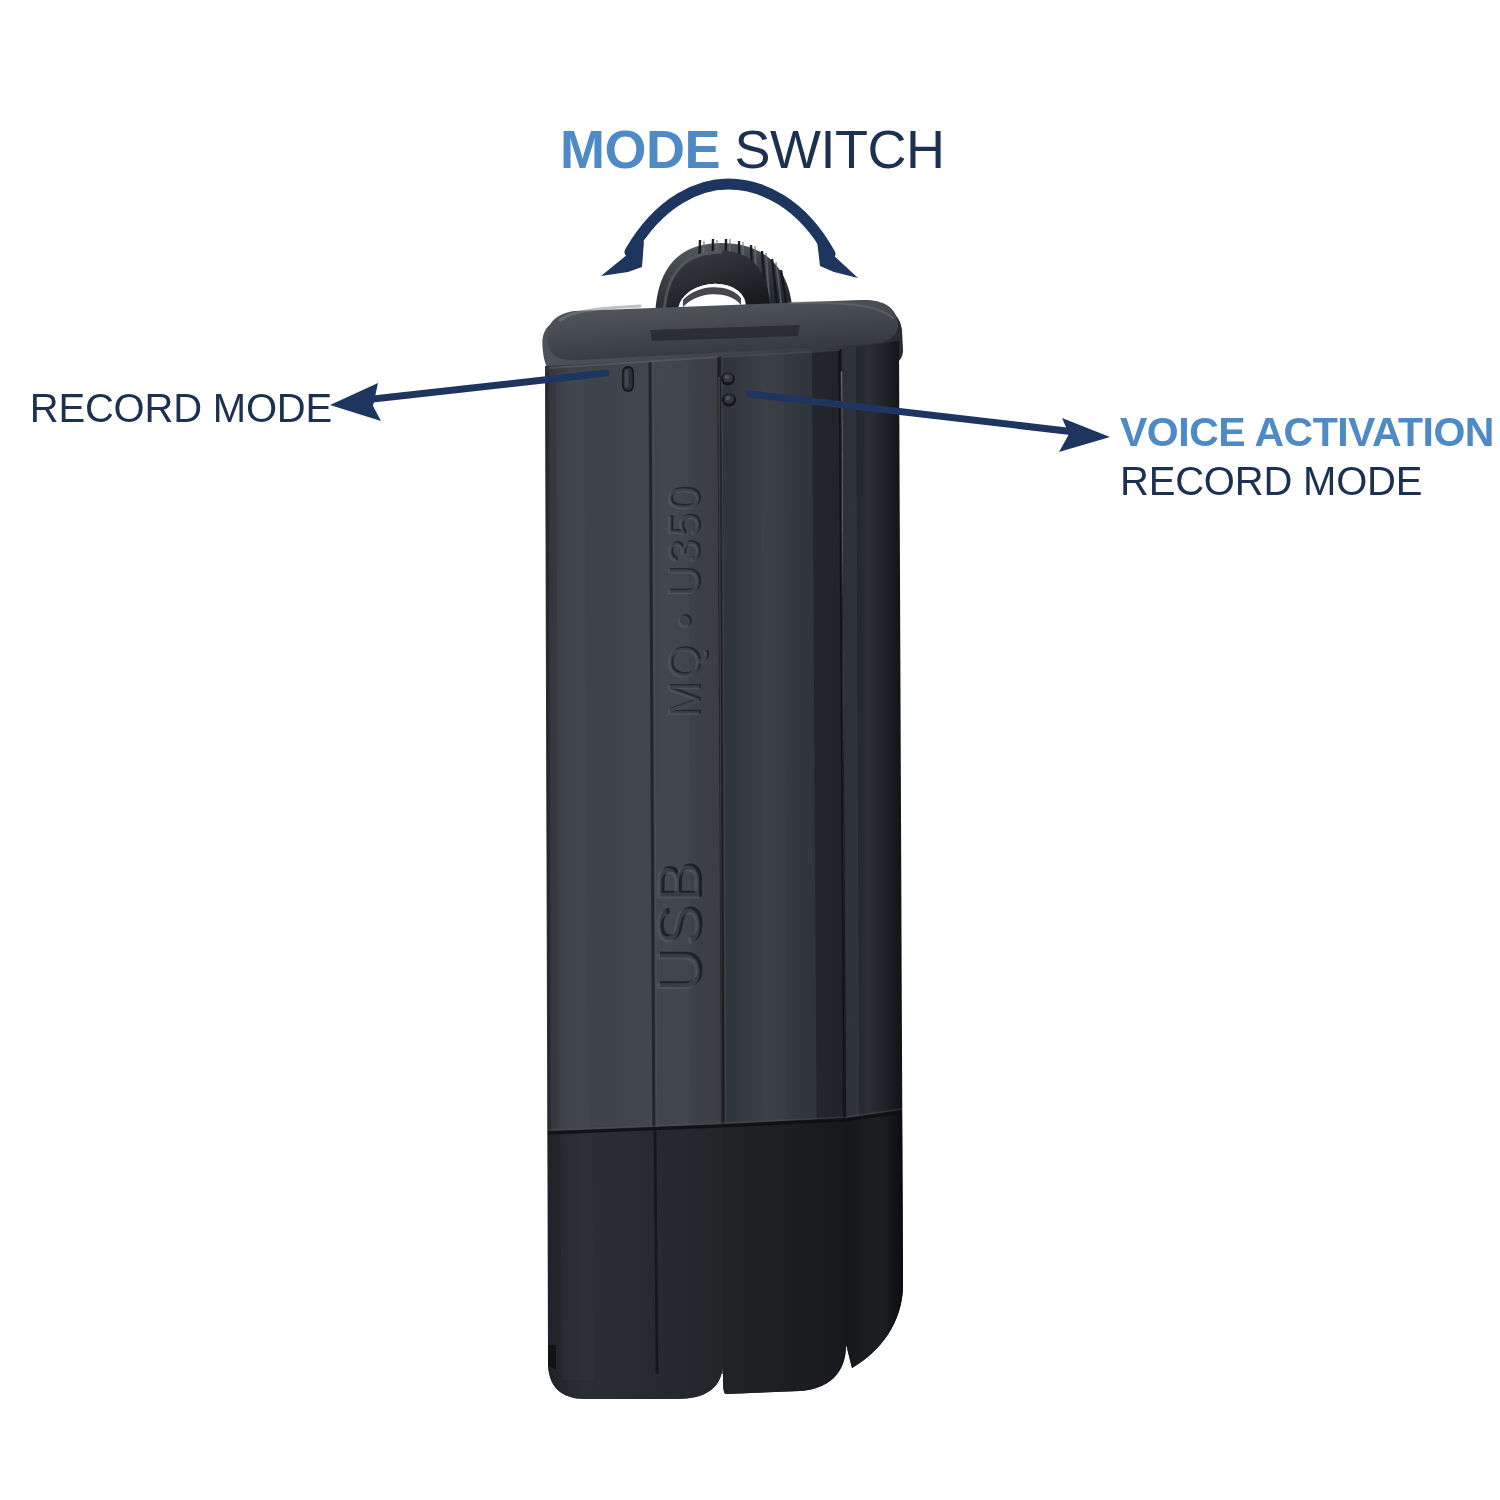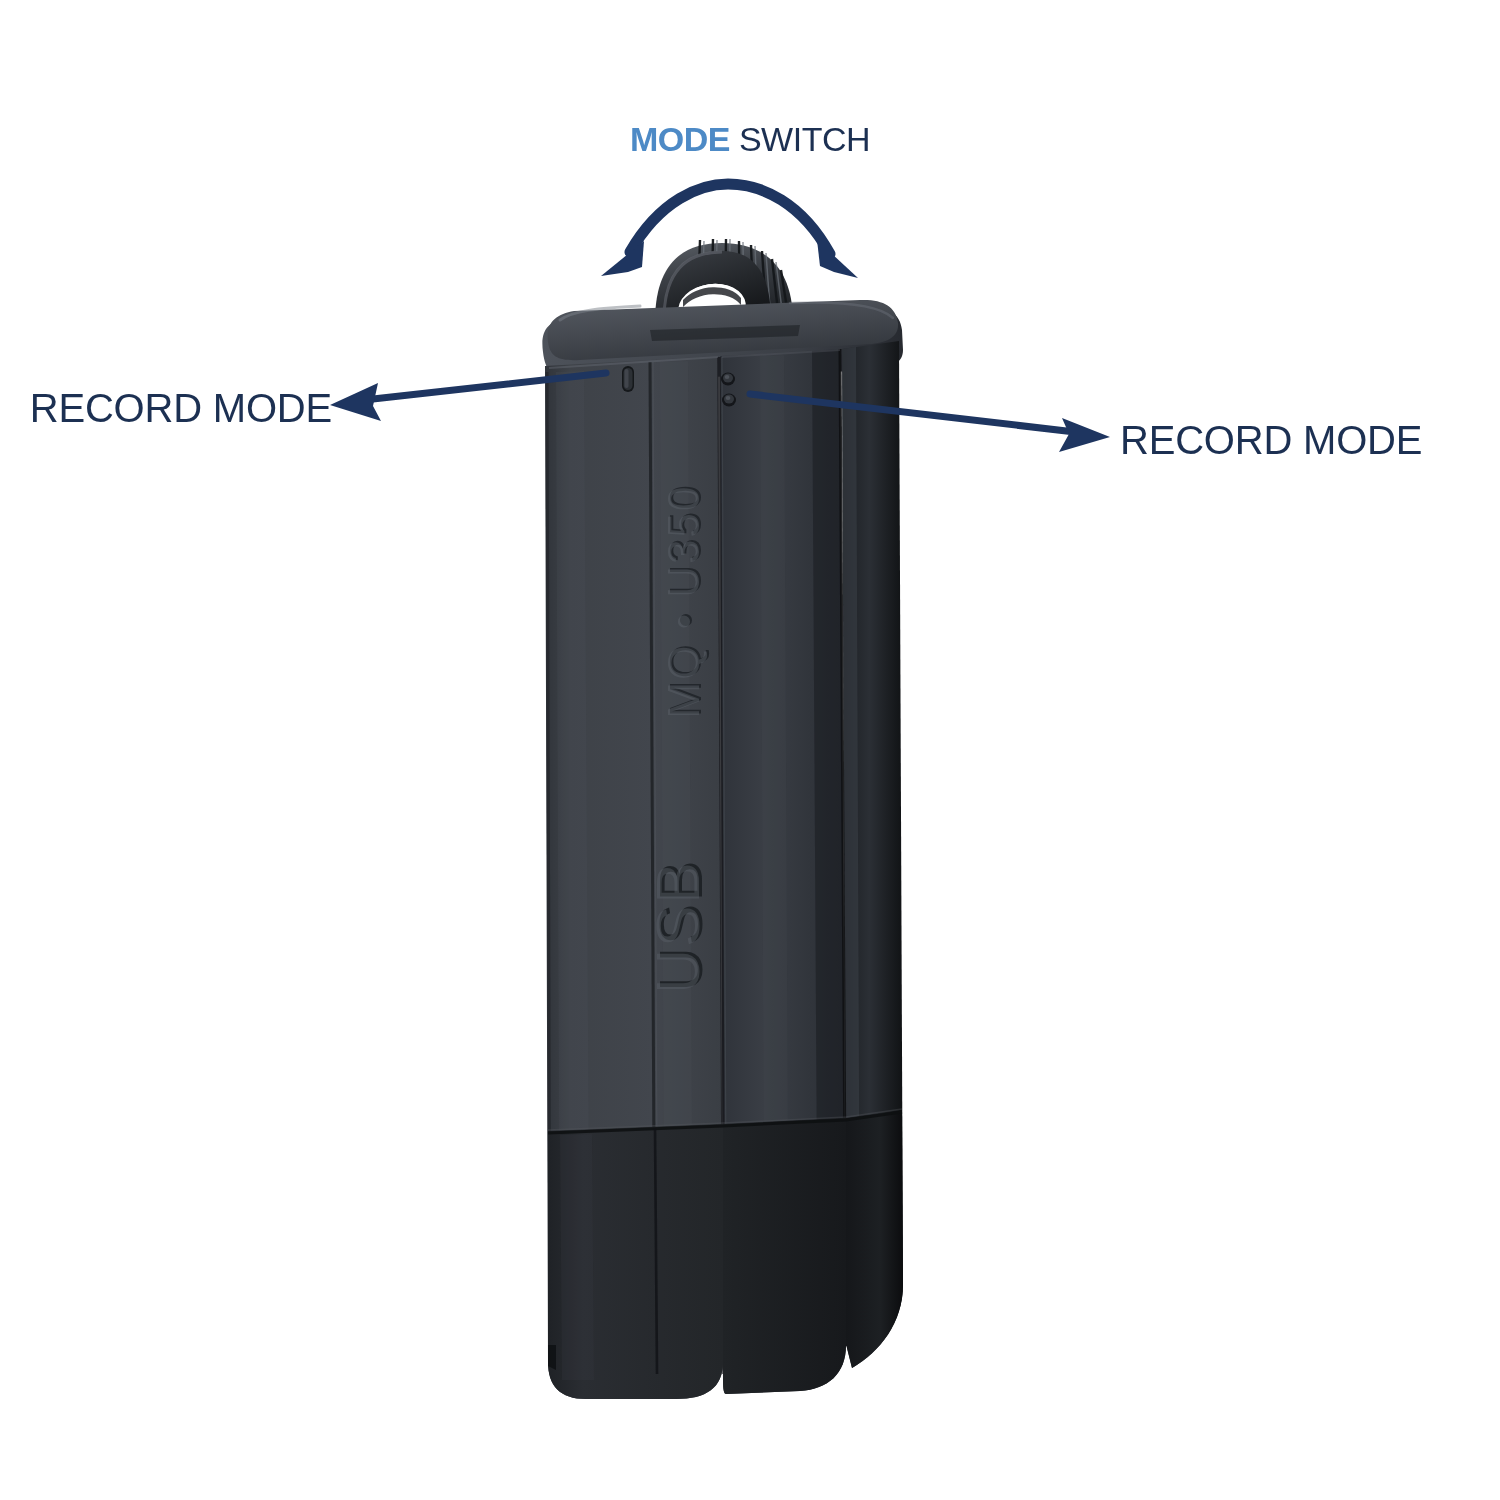--- a/index.html
+++ b/index.html
@@ -27,21 +27,21 @@
 
   #label-continuous{left:0;top:380px;width:332px;text-align:right;}
   #label-continuous .cl-accent{font-size:41px;color:#4d8ac6;}
   #label-continuous .cl-sub{font-size:40px;color:#1c3052;margin-top:8px;}
 
   #label-voice{left:1120px;top:412px;width:380px;text-align:left;}
   #label-voice .cl-accent{font-size:41px;color:#4d8ac6;}
   #label-voice .cl-sub{font-size:40px;color:#1c3052;margin-top:8px;}
 
   #label-mode{left:560px;top:122px;width:380px;text-align:center;}
-  #label-mode .cl-inline{font-size:34px;letter-spacing:-0.5px;}
+  #label-mode .cl-inline{font-size:54px;letter-spacing:-0.5px;}
   #label-mode .m-accent{font-weight:bold;color:#4d8ac6;}
   #label-mode .m-sub{font-weight:normal;color:#1c3052;}
 
   
   .art{position:absolute;left:0;top:0;width:1500px;height:1500px;pointer-events:none;}
   #device-svg{z-index:2;}
   #arrows-svg{z-index:3;}
 </style>
 </head>
 <body>
@@ -289,16 +289,17 @@
 
   <div class="callout" id="label-mode">
     <span class="cl-inline"><span class="m-accent">MODE</span><span class="m-sub"> SWITCH</span></span>
   </div>
 
   <div class="callout" id="label-continuous">
     <span class="cl-sub">RECORD MODE</span>
   </div>
 
   <div class="callout" id="label-voice">
+    <span class="cl-accent">VOICE ACTIVATION</span>
     <span class="cl-sub">RECORD MODE</span>
   </div>
 
 </div>
 
 </body></html>

